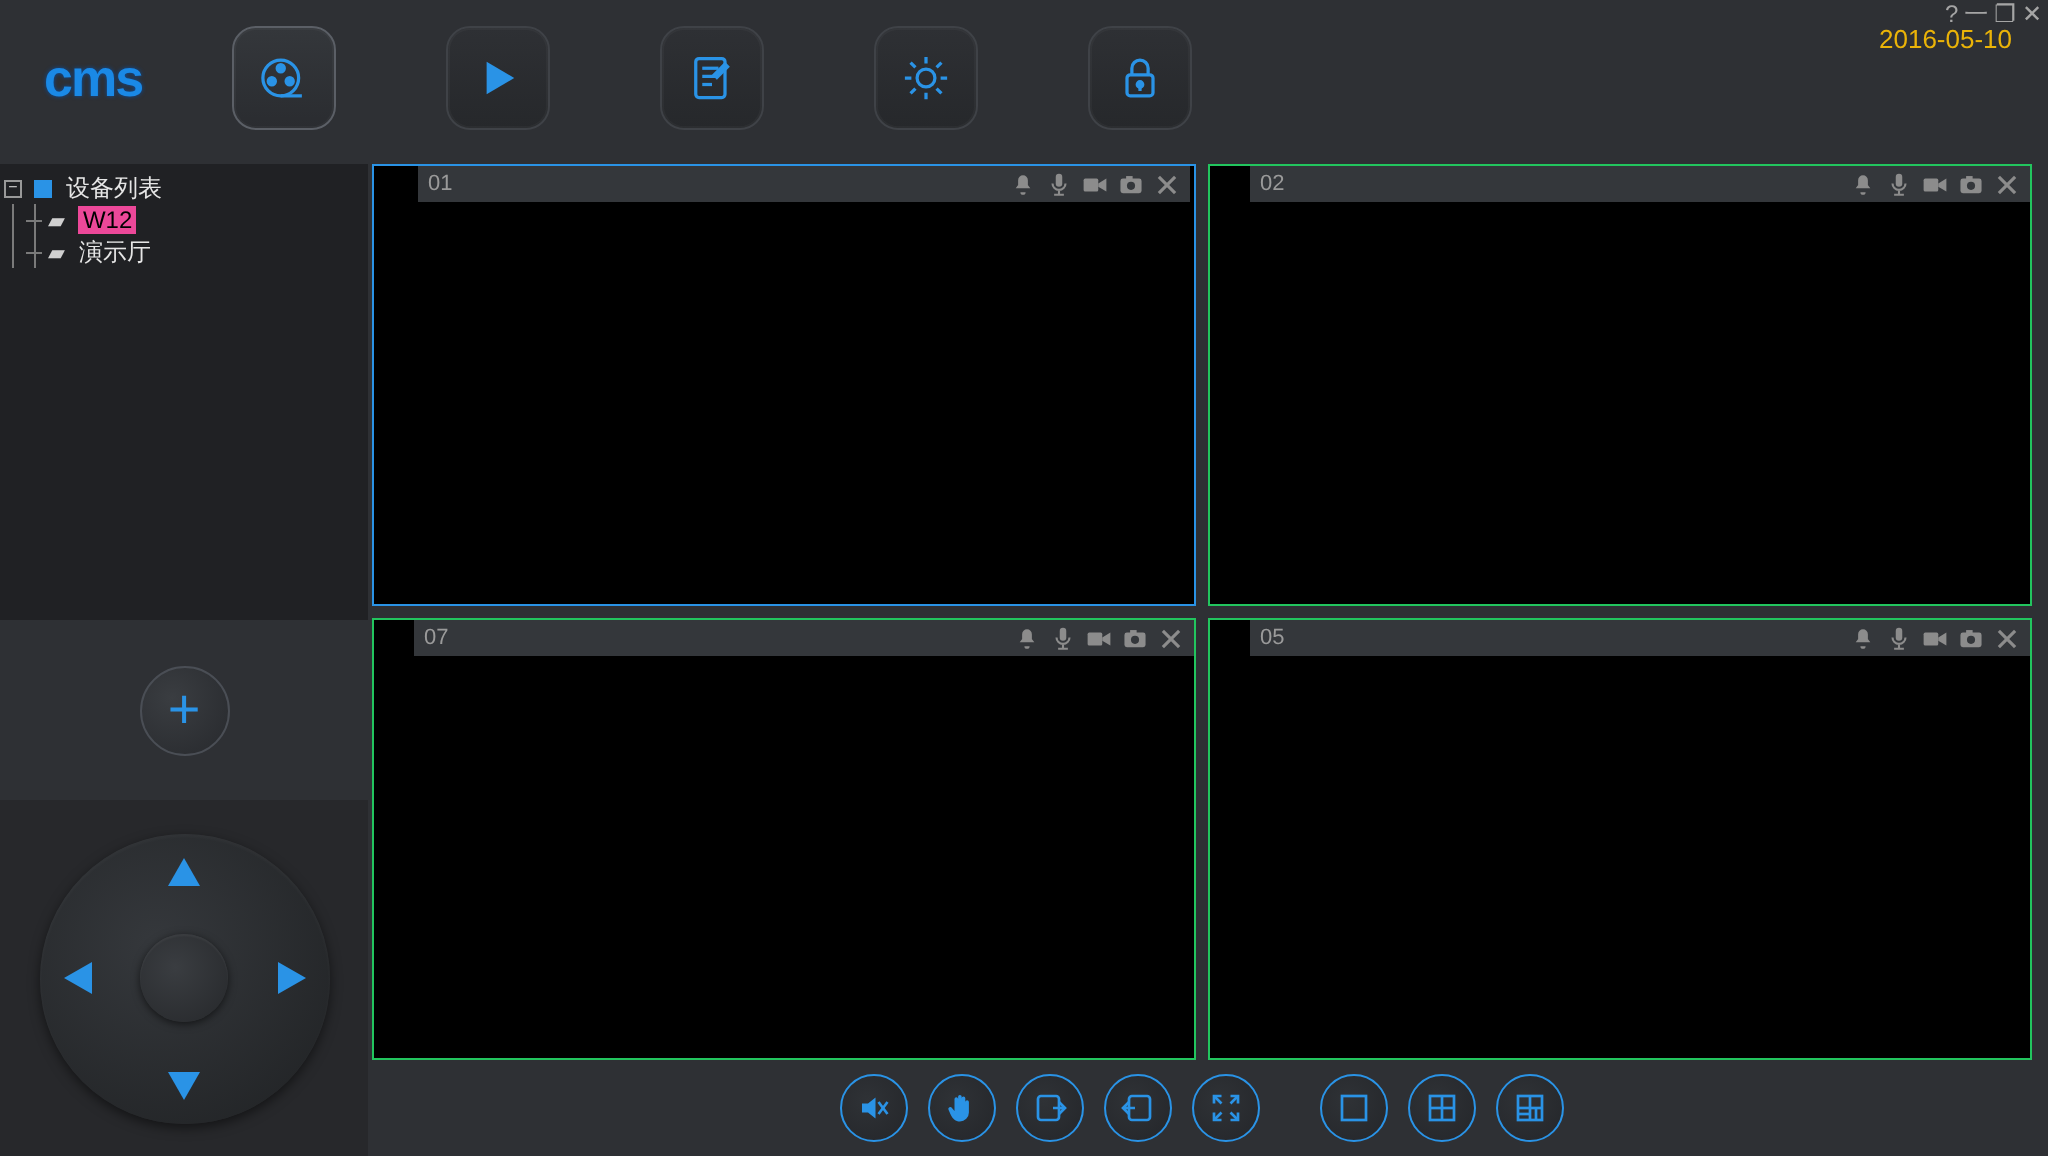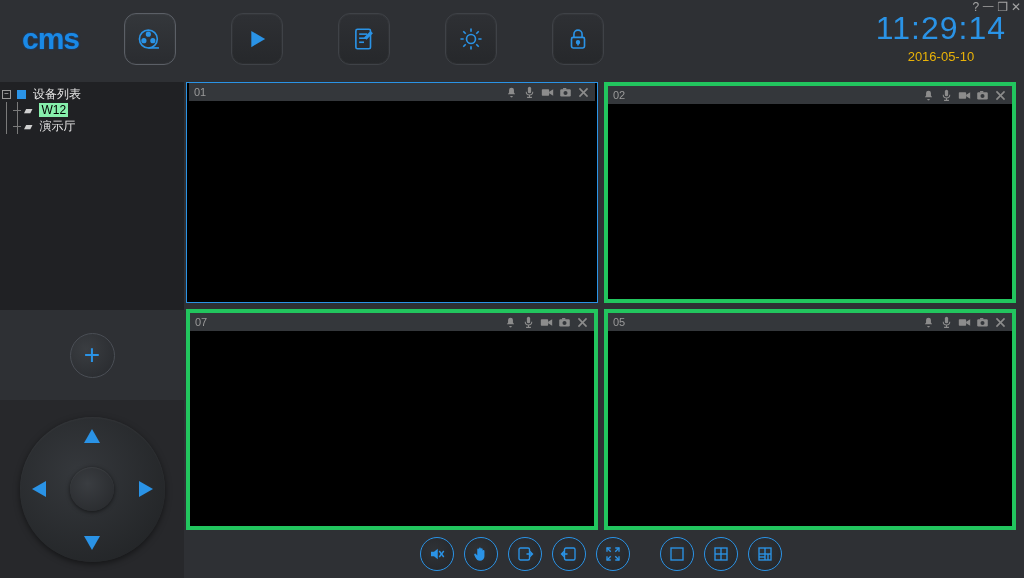--- a/index.html
+++ b/index.html
@@ -20,21 +20,21 @@
   }
   .wc { cursor: pointer; line-height: 14px; }
 
   
   .topbar {
     position: absolute; left: 0; top: 0; width: 1024px; height: 78px;
     display: flex; align-items: center; padding-left: 22px;
   }
   .logo {
     font-family: Arial, sans-serif;
-    font-size: 30px; font-weight: 700; letter-spacing: -1px;
+    font-size: 26px; font-weight: 700; letter-spacing: -1px;
     color: #1a89e6;
     text-shadow: 0 0 2px #0a4ea0;
     margin-right: 45px;
   }
   .big-btn {
     width: 52px; height: 52px; border-radius: 12px;
     border: 1.5px solid #3f4247;
     background: linear-gradient(#2e3034,#26282b);
     box-shadow: inset 0 0 0 1px rgba(255,255,255,.03);
     display:flex; align-items:center; justify-content:center;
@@ -55,21 +55,21 @@
     position: absolute; left: 0; top: 82px; width: 184px; height: 310px;
     background: #202124;
     padding: 4px 2px;
   }
   .tree { font-size: 12px; color: #e6e6e6; }
   .tree-row { display:flex; align-items:center; height: 16px; gap:2px; }
   .tree-ind { display:inline-block; }
   .box { width:9px; height:9px; border:1px solid #999; display:inline-flex; align-items:center; justify-content:center; font-size:8px; line-height:8px; color:#ccc;}
   .sq { width:9px; height:9px; background:#2a93e6; display:inline-block;}
   .cam { color:#d0d0d0; font-size:11px;}
-  .sel { background:#86efac; color:#000; padding:0 2px;}
+  .sel { background:#ec4899; color:#000; padding:0 2px;}
   .vbar { display:inline-block; width:9px; position:relative; height:16px;}
   .vbar::before { content:""; position:absolute; left:4px; top:0; bottom:0; width:1px; background:#7a7a7a; height:16px;}
   .hbar{ position:relative;}
   .hbar::after{content:"";position:absolute; left:0; top:8px; width:8px; height:1px; background:#7a7a7a;}
 
   
   .sidebar-low {
     position: absolute; left:0; top:310px; width:184px; height:90px;
     display:flex; align-items:center; justify-content:center;
     background:#2e3034;
@@ -107,27 +107,27 @@
   .aL { top:50%; margin-top:-8px; left:12px; border-top:8px solid transparent; border-bottom:8px solid transparent; border-right:14px solid #2a93e6;}
   .aR { top:50%; margin-top:-8px; right:12px; border-top:8px solid transparent; border-bottom:8px solid transparent; border-left:14px solid #2a93e6;}
 
   
   .grid {
     position:absolute; left:186px; top:82px; right:8px; bottom:48px;
     display:grid; grid-template-columns:1fr 1fr; grid-template-rows:1fr 1fr;
     gap:6px;
   }
   .vcell {
-    background:#000; border:4px solid #22c55e; position:relative;
+    background:#000; border:1px solid #22c55e; position:relative;
     display:flex; flex-direction:column;
   }
   .vcell.sel { border:1.5px solid #2a93e6;}
   .vhead {
     height:18px; background:#34373b; display:flex; align-items:center;
-    justify-content:space-between; padding:0 5px; color:#9a9a9a; font-size:11px;
+    justify-content:space-between; padding:0 5px; color:#9a9a9a; font-size:11px;margin-left:20px;
   }
   .vhead .icons { display:flex; gap:5px; }
   .vhead .ic { width:13px; height:13px; color:#8c8c8c; cursor:pointer; display:inline-flex; align-items:center; justify-content:center;}
   .vbody { flex:1; background:#000; }
 
   
   .bottombar {
     position:absolute; left:186px; right:8px; bottom:4px; height:40px;
     display:flex; align-items:center; justify-content:center; gap:10px;
   }
@@ -185,21 +185,20 @@
     </div>
     <div class="big-btn">
       <svg viewBox="0 0 32 32" fill="none" stroke="#2a93e6" stroke-width="2">
         <rect x="8" y="14" width="16" height="13" rx="2"></rect>
         <path d="M11 14 v-4 a5 5 0 0 1 10 0 v4"></path>
         <circle cx="16" cy="20" r="1.7" fill="#2a93e6"></circle>
         <line x1="16" y1="20" x2="16" y2="24"></line>
       </svg>
     </div>
     <div class="clock">
-    <div class="time">11:29:14</div>
     <div class="date">2016-05-10</div>
   </div>
 </div>
 
 <div class="sidebar">
   <div class="tree">
     <div class="tree-row">
       <span class="box">−</span>
       <span class="tree-ind" style="width:2px"></span>
       <span class="sq"></span>

